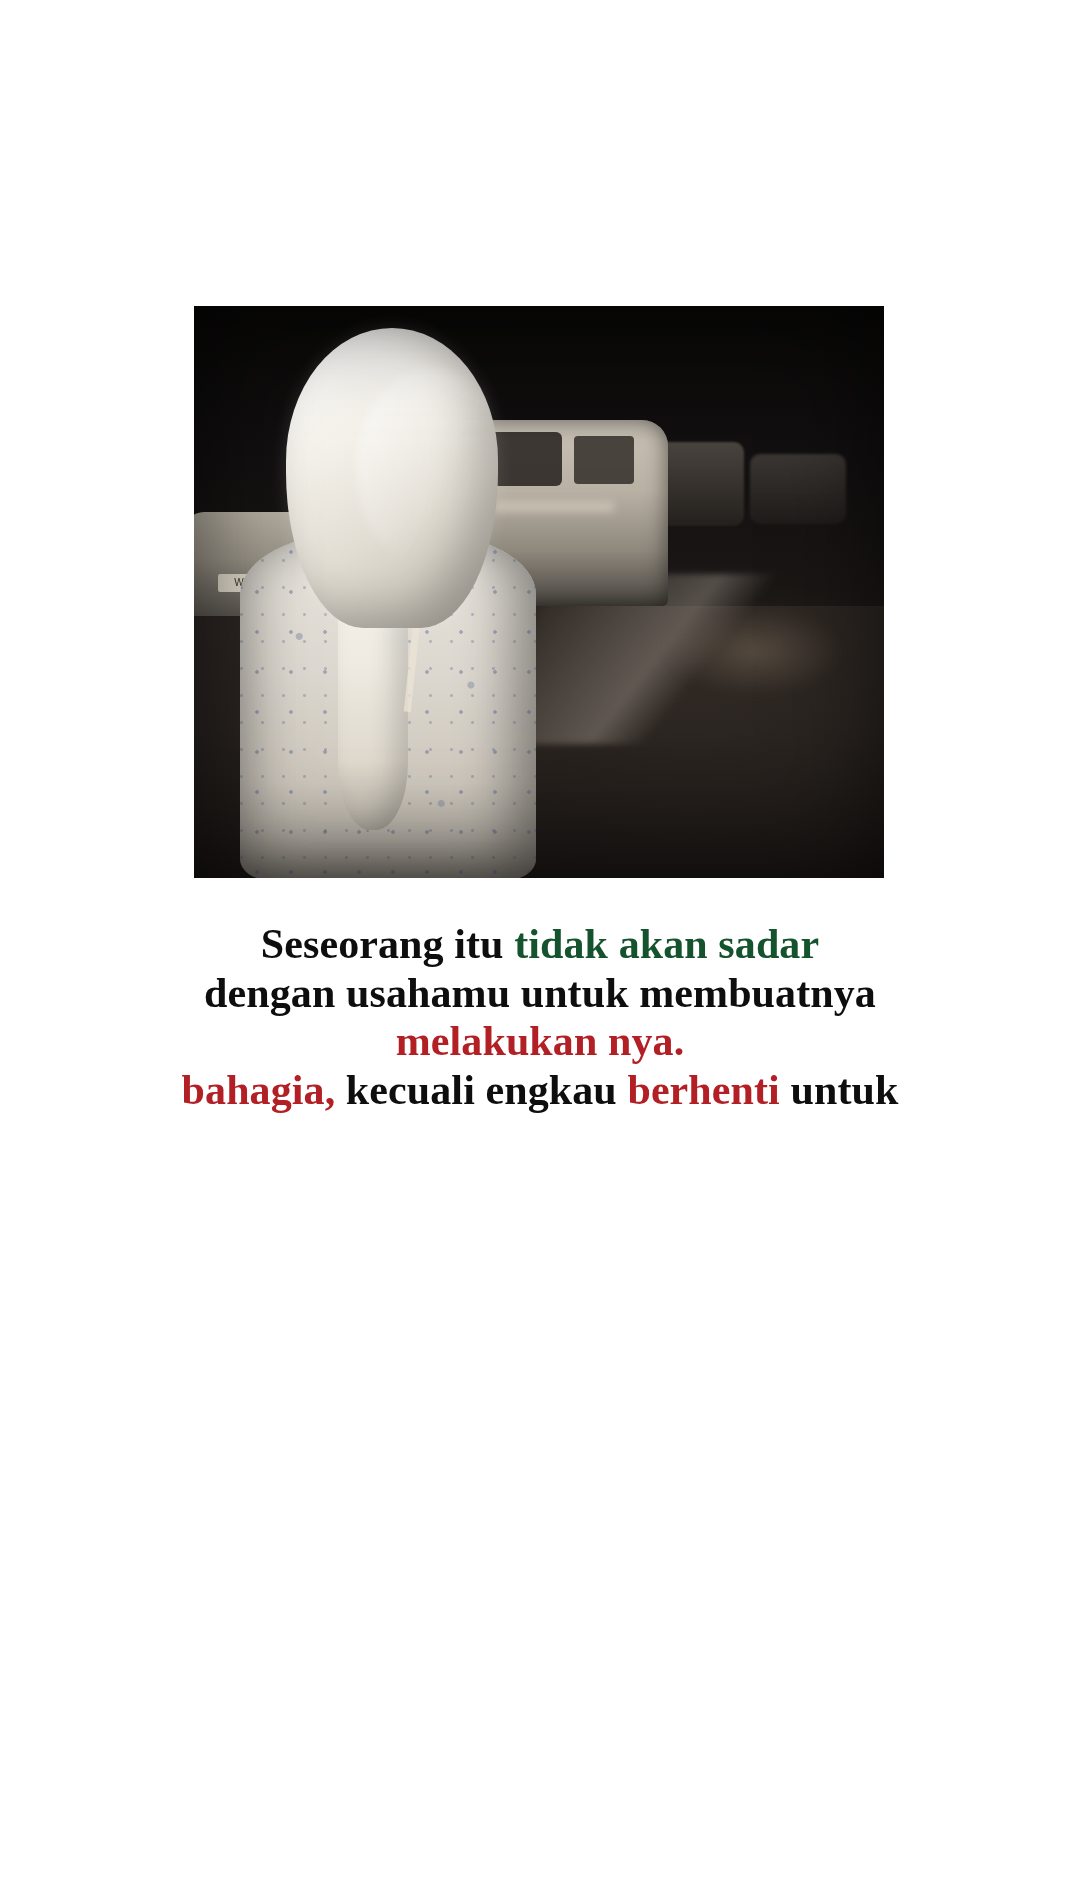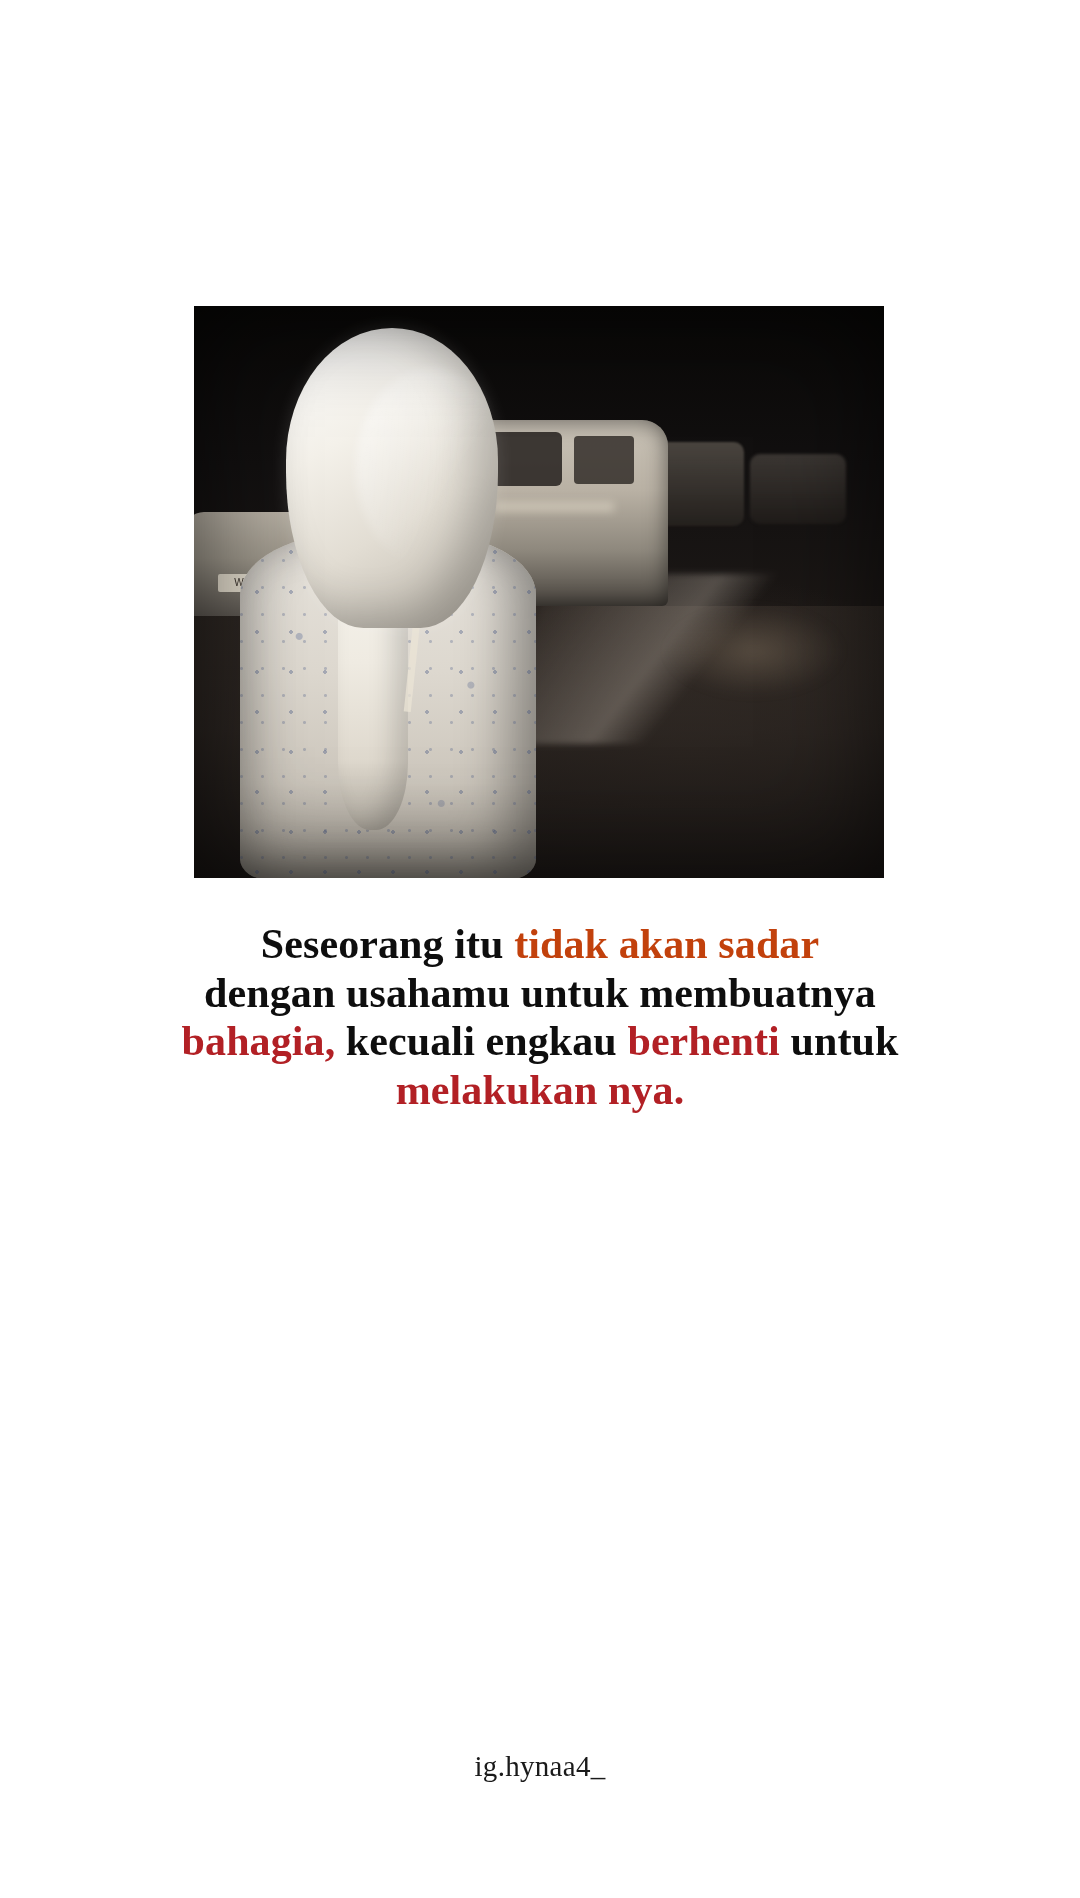--- a/index.html
+++ b/index.html
@@ -295,21 +295,20 @@
         <div class="hijab">
           <div class="hijab-fold1"></div>
         </div>
       </div>
 
       <div class="vignette"></div>
     </div>
   </div>
 
   <div class="caption">
-      <div><span style="color: rgb(14, 14, 14);">Seseorang itu </span><span class="accent" style="color: #c2410c;">tidak akan sadar</span></div>
+      <div><span style="color: rgb(14, 14, 14);">Seseorang itu </span><span class="accent" style="color: #14532d;">tidak akan sadar</span></div>
       <div><span style="color: rgb(14, 14, 14); text-align: right;">dengan usahamu untuk membuatnya</span></div>
+      <div><span class="accent" style="color: rgb(178, 32, 37);">melakukan nya.</span></div>
       <div><span class="accent" style="color: rgb(178, 32, 37);">bahagia,</span><span style="color: rgb(14, 14, 14);"> kecuali engkau </span><span class="accent" style="color: rgb(178, 32, 37);">berhenti</span><span style="color: rgb(14, 14, 14);"> untuk</span></div>
-      <div><span class="accent" style="color: rgb(178, 32, 37);">melakukan nya.</span></div>
     </div>
 
-  <div class="handle">ig.hynaa4_</div>
 
 </div>
 
 </body></html>

